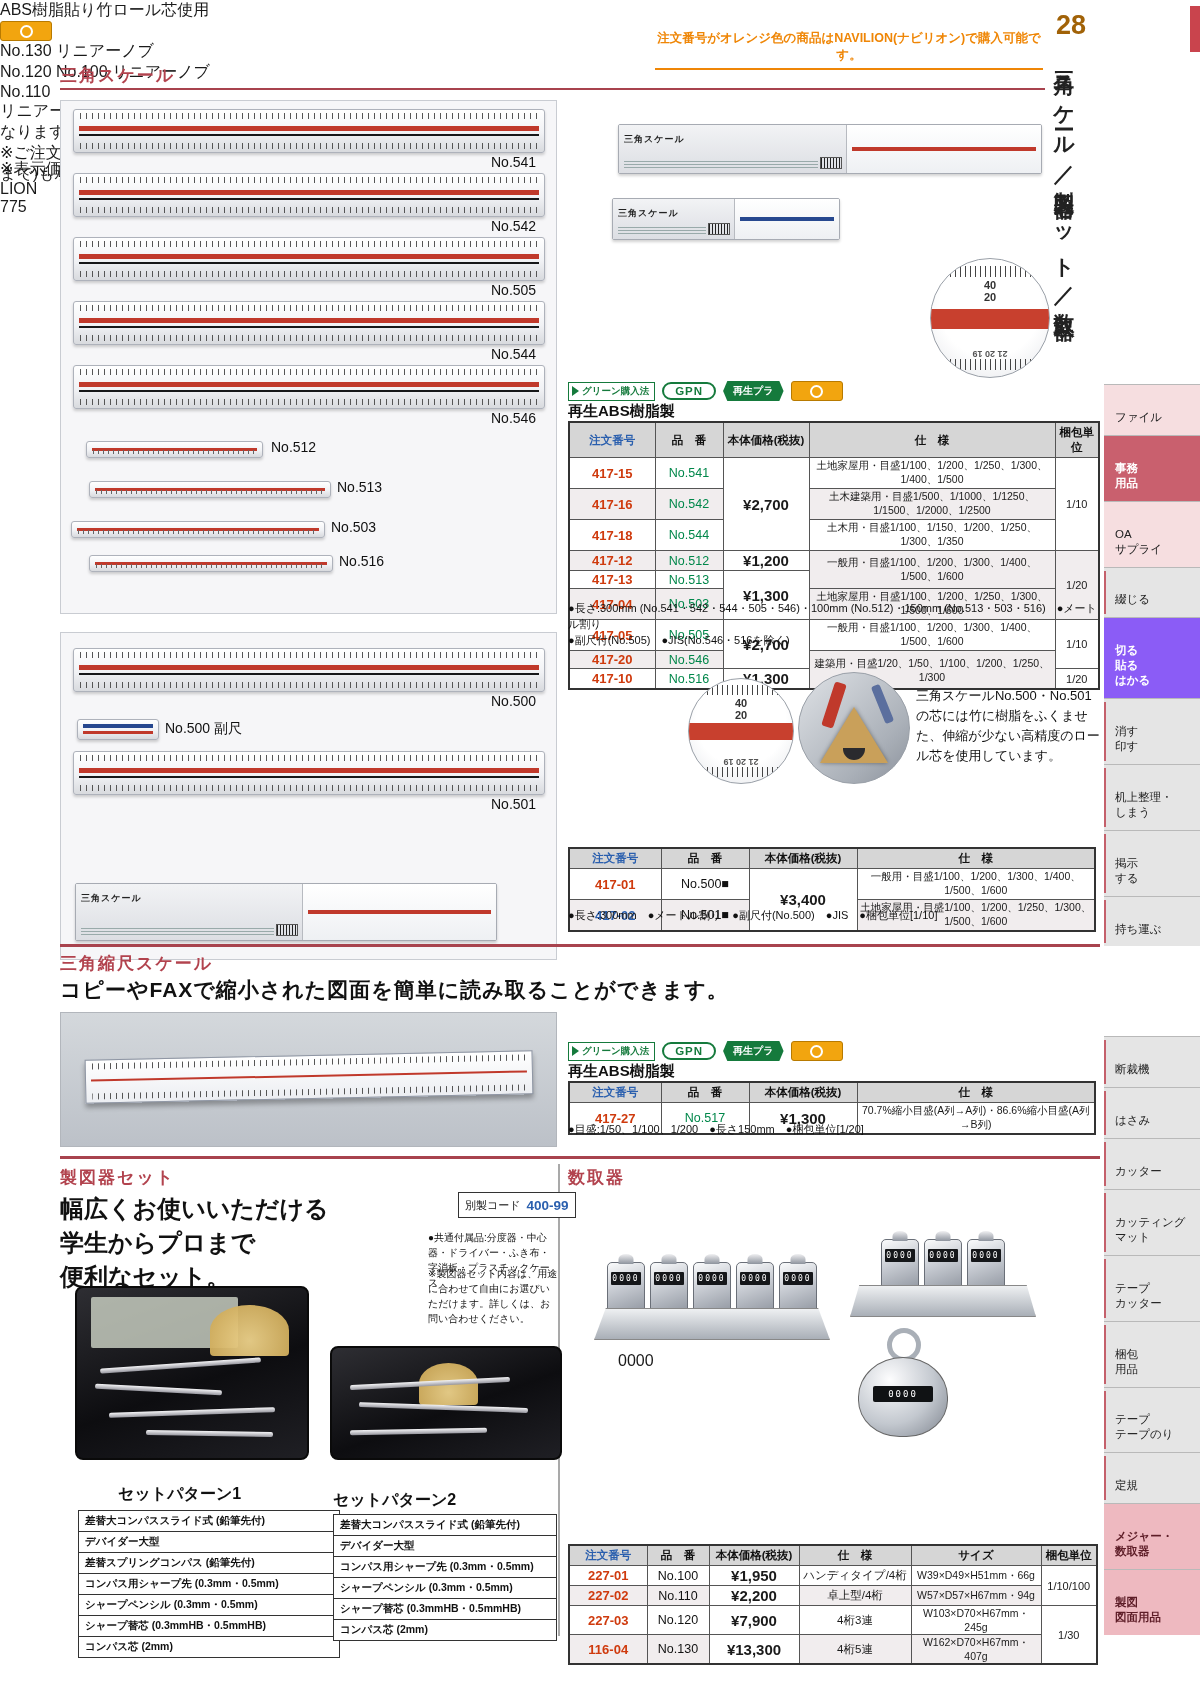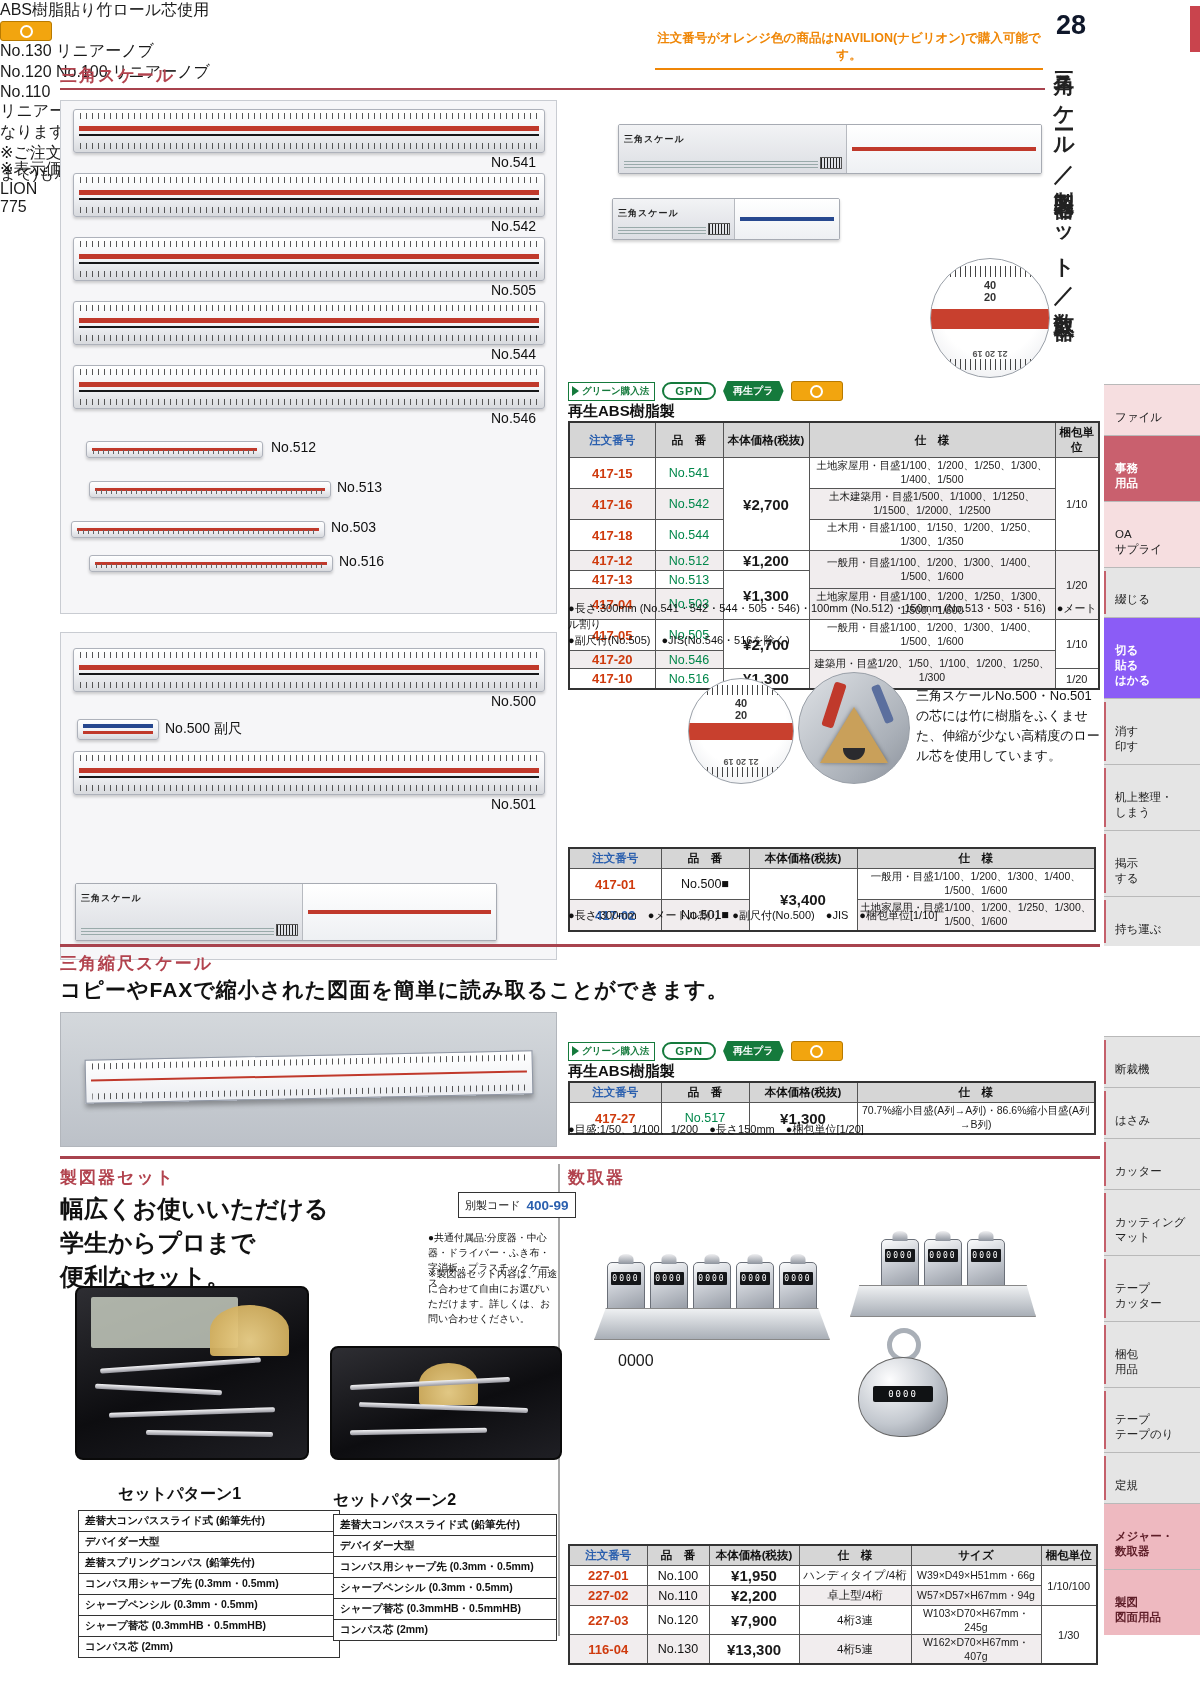--- a/index.html
+++ b/index.html
@@ -3,21 +3,21 @@
 <meta charset="utf-8">
 <style>
   html,body{margin:0;padding:0;background:#fff}
   .page{position:relative;width:1200px;height:1697px;background:#fff;overflow:hidden;
         font-family:"Liberation Sans","DejaVu Sans",sans-serif;color:#1a1a1a}
   .abs{position:absolute}
 
   
   .notice{left:655px;top:30px;width:388px;color:#ef8606;font-size:12.5px;font-weight:bold;
           text-align:center;border-bottom:2px solid #ef8606;padding-bottom:4px}
-  .pagenum{left:1056px;top:10px;font-size:27px;font-weight:bold;color:#0f172a}
+  .pagenum{left:1056px;top:10px;font-size:27px;font-weight:bold;color:#a16207}
   .corner-bar{left:1190px;top:6px;width:10px;height:46px;background:#c9444d}
   .v-title{left:1050px;top:54px;height:350px;writing-mode:vertical-rl;font-size:21px;
            font-weight:600;letter-spacing:4px;color:#222}
 
   
   .sidebar{left:1104px;top:384px;width:96px;display:flex;flex-direction:column}
   .tab{border-top:1px solid #b9b9b9;padding:10px 4px 10px 11px;font-size:11.5px;line-height:1.3;
        color:#222;white-space:pre-line;position:relative;background:#e5e5e5}
   .tab::before{content:"";position:absolute;left:0;top:3px;bottom:3px;width:2px;background:#c4606b}
   .tab-light{background:#f6dee0}.tab-light::before{display:none}

